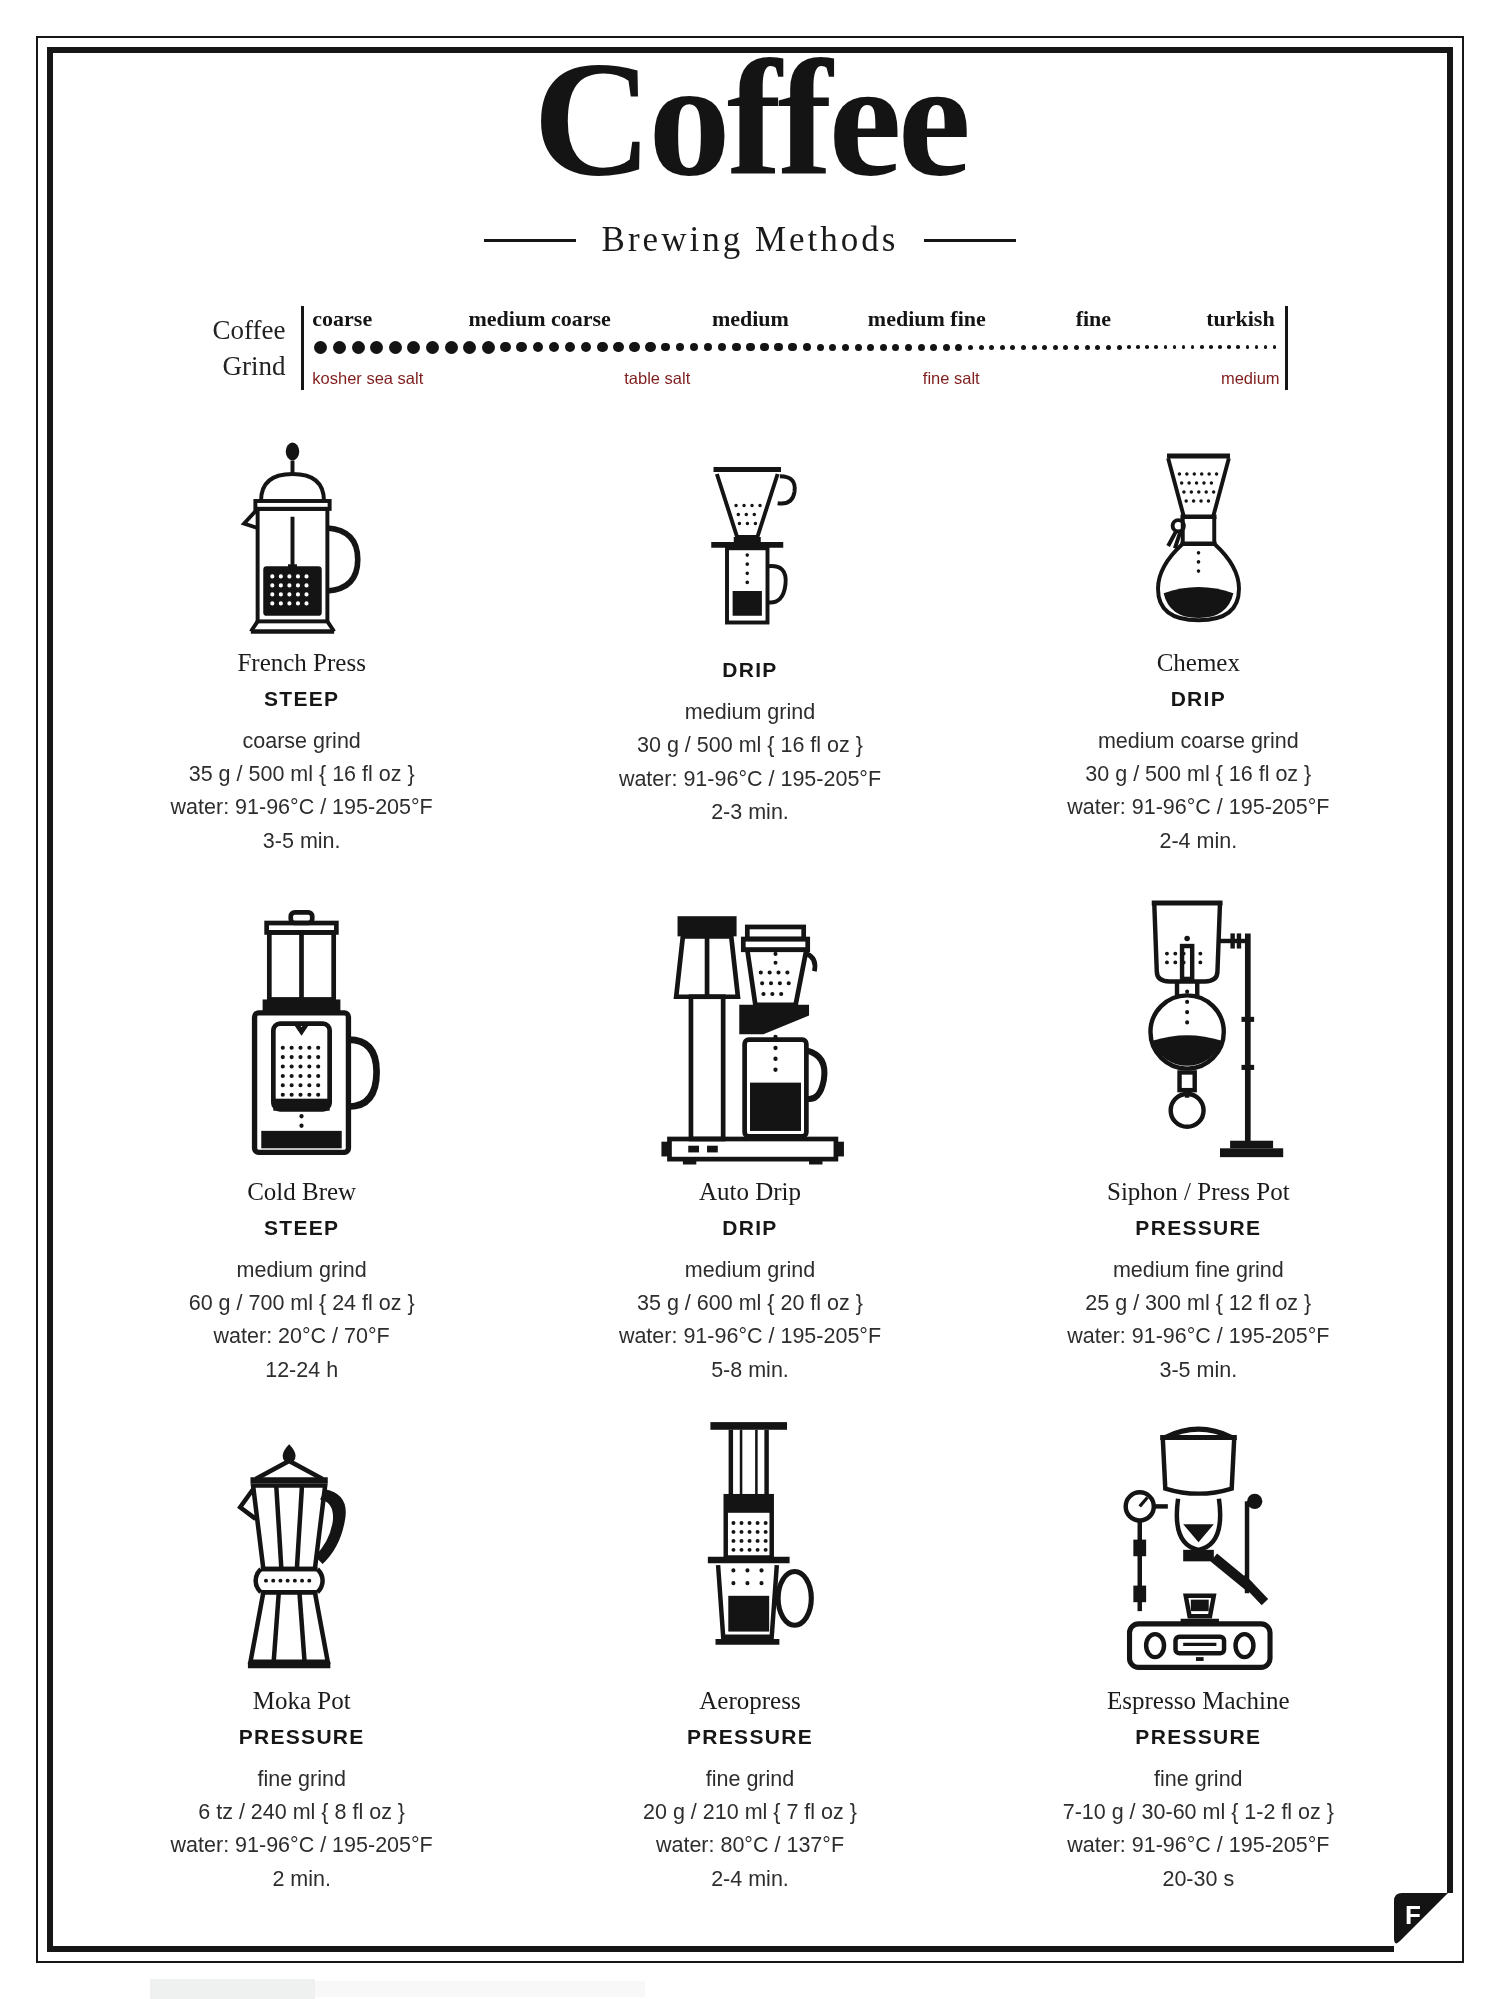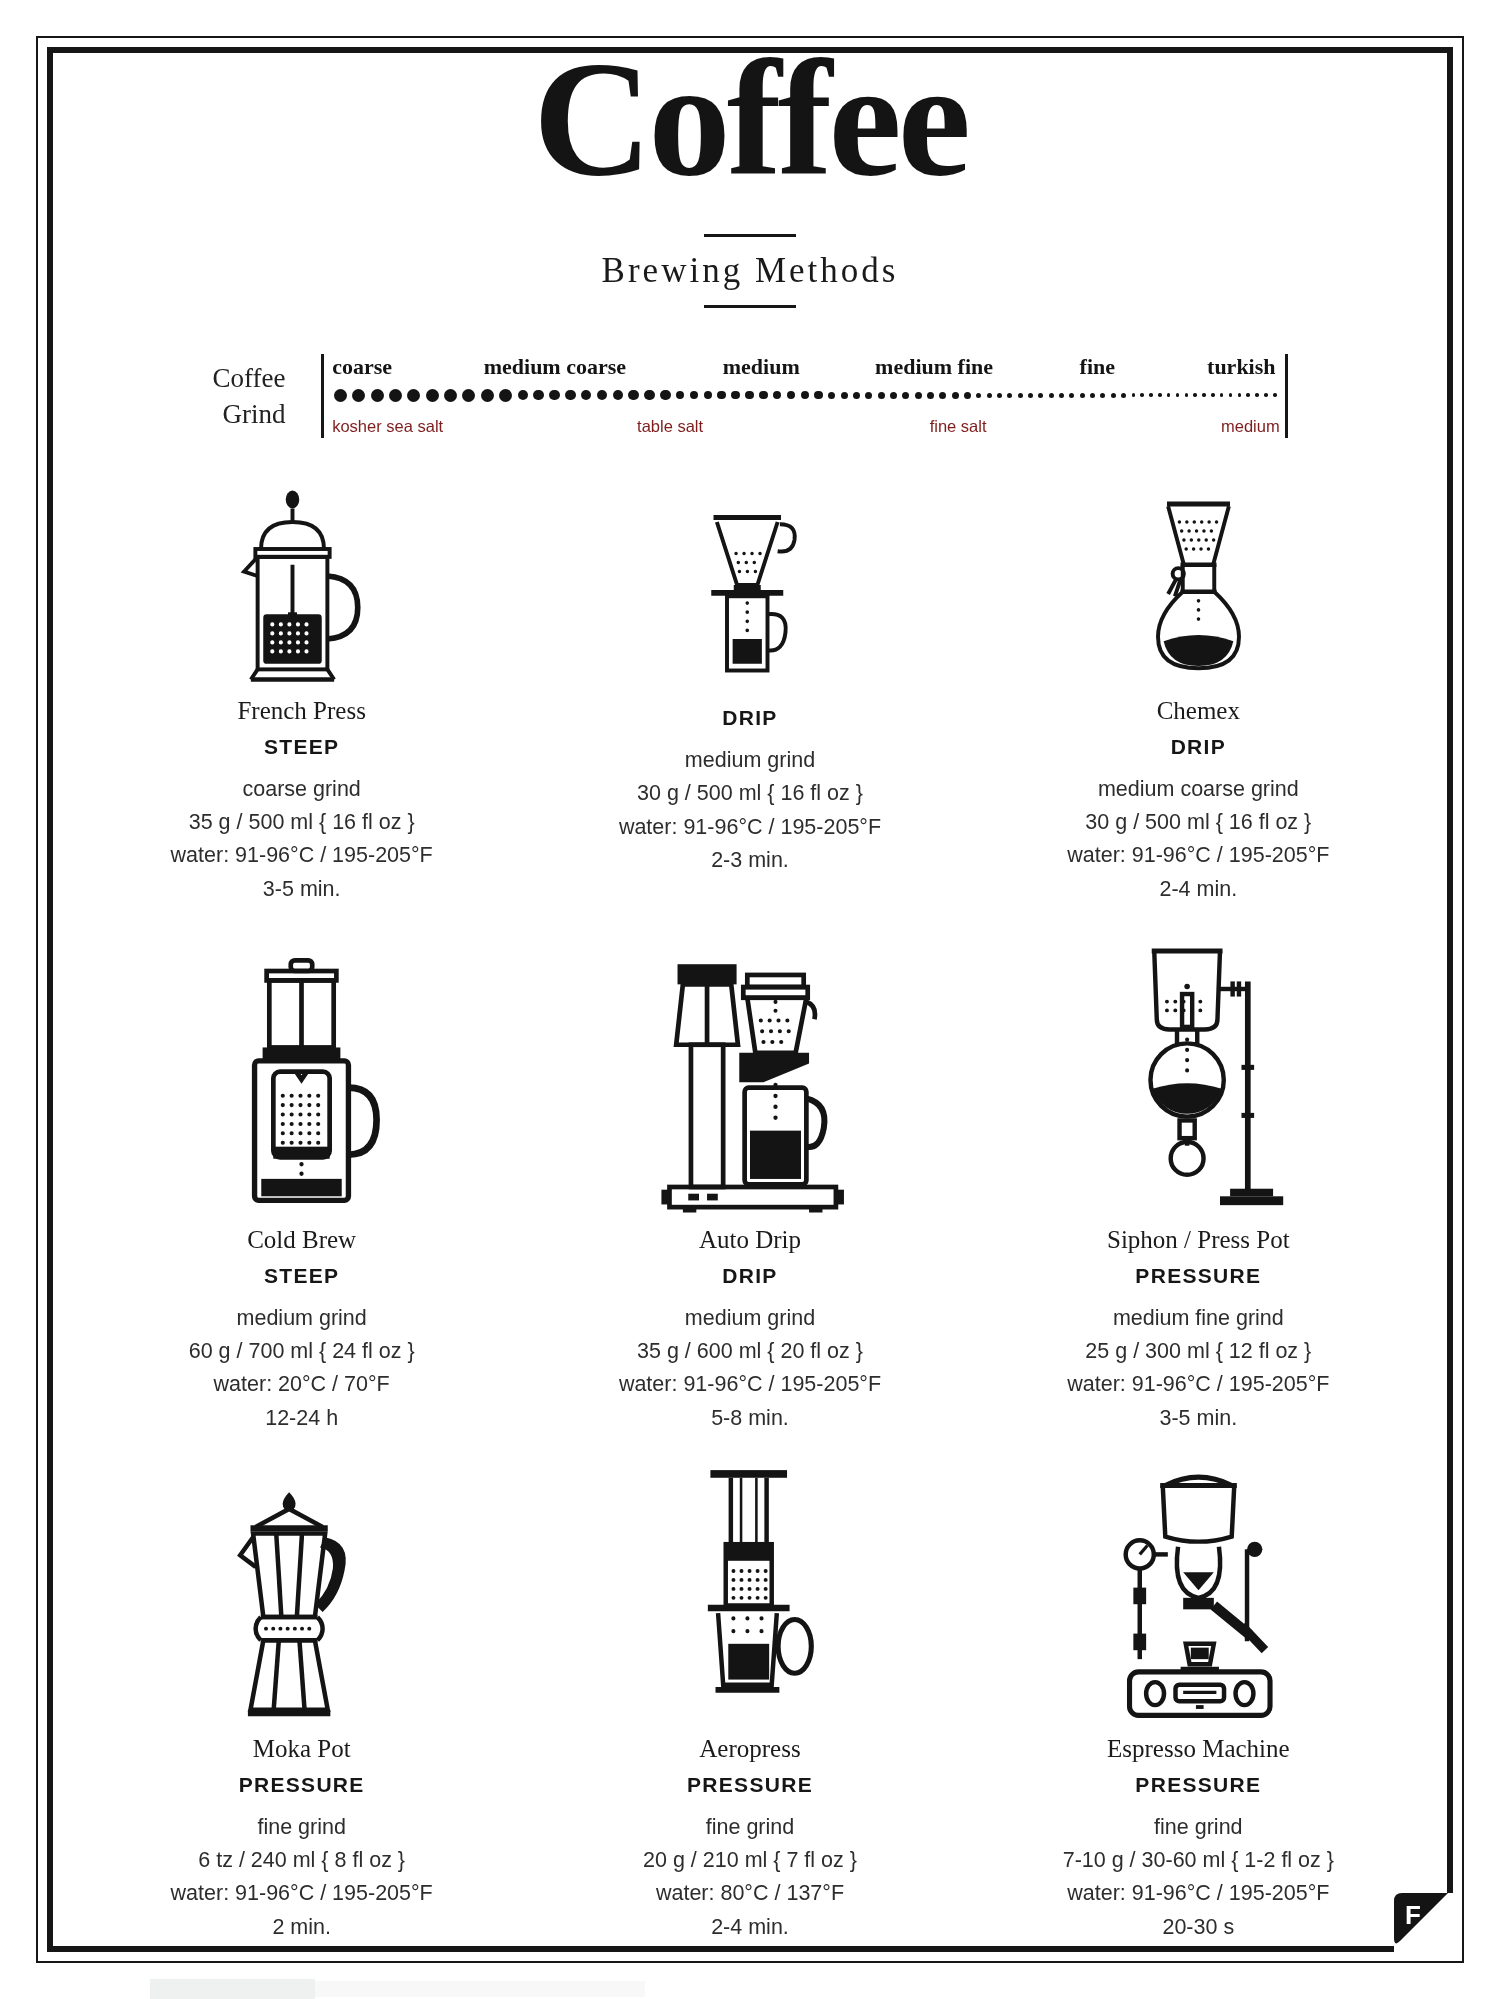--- a/index.html
+++ b/index.html
@@ -6,29 +6,29 @@
   .poster{position:relative;width:1500px;height:1999px;background:#ffffff;overflow:hidden;
           font-family:"Liberation Sans", sans-serif;color:#1c1c1c;}
   
   .frame-outer{position:absolute;inset:36px;border:2px solid #161616;pointer-events:none;}
   .frame-inner{position:absolute;inset:47px;border:6px solid #161616;pointer-events:none;}
 
   .content{position:relative;padding-top:36px;text-align:center;}
 
   .title{font-family:"Liberation Serif", serif;font-weight:700;font-size:165px;line-height:1;
          letter-spacing:-4px;color:#141414;}
-  .subtitle-row{display:flex;align-items:center;justify-content:center;gap:14px;margin-top:33px;flex-direction:column;}
+  .subtitle-row{display:flex;align-items:center;justify-content:center;gap:26px;margin-top:19px;}
   .subtitle-rule{width:92px;height:3px;background:#161616;}
   .subtitle{font-family:"Liberation Serif", serif;font-size:35px;letter-spacing:3px;color:#1a1a1a;}
 
   
   .grind-scale{display:flex;align-items:stretch;width:1075px;margin:46px auto 0;text-align:left;}
   .grind-title{display:flex;flex-direction:column;justify-content:center;align-items:flex-end;
                padding-right:16px;font-family:"Liberation Serif", serif;font-size:27px;line-height:1.35;color:#222;}
-  .grind-track{position:relative;flex:1;border-left:3px solid #161616;border-right:3px solid #161616;height:84px;margin-left:20px;}
+  .grind-track{position:relative;flex:1;border-left:3px solid #161616;border-right:3px solid #161616;height:84px;}
   .top-label{position:absolute;top:0;font-family:"Liberation Serif", serif;font-weight:700;font-size:22px;
              white-space:nowrap;color:#141414;}
   .top-label:nth-child(1){left:0.8%;}
   .top-label:nth-child(2){left:24%;transform:translateX(-50%);}
   .top-label:nth-child(3){left:45.5%;transform:translateX(-50%);}
   .top-label:nth-child(4){left:63.5%;transform:translateX(-50%);}
   .top-label:nth-child(5){left:80.5%;transform:translateX(-50%);}
   .top-label:nth-child(6){left:95.5%;transform:translateX(-50%);}
   .dots-row{position:absolute;left:1%;right:0.8%;top:33px;height:16px;display:flex;
             justify-content:space-between;align-items:center;}

